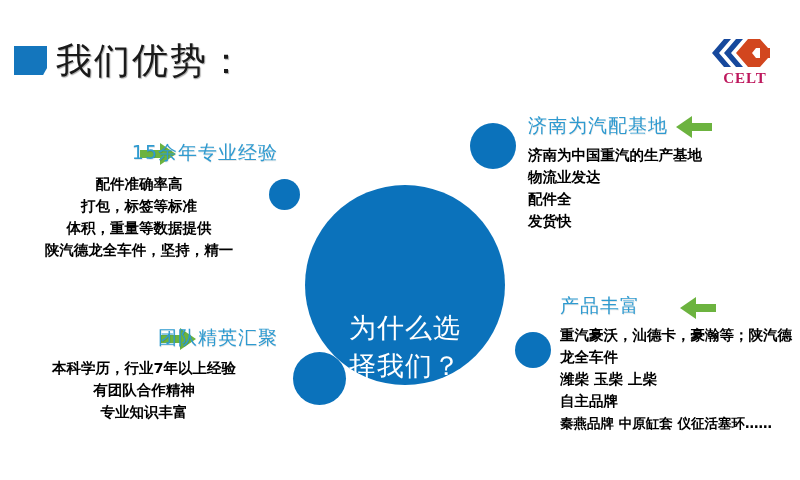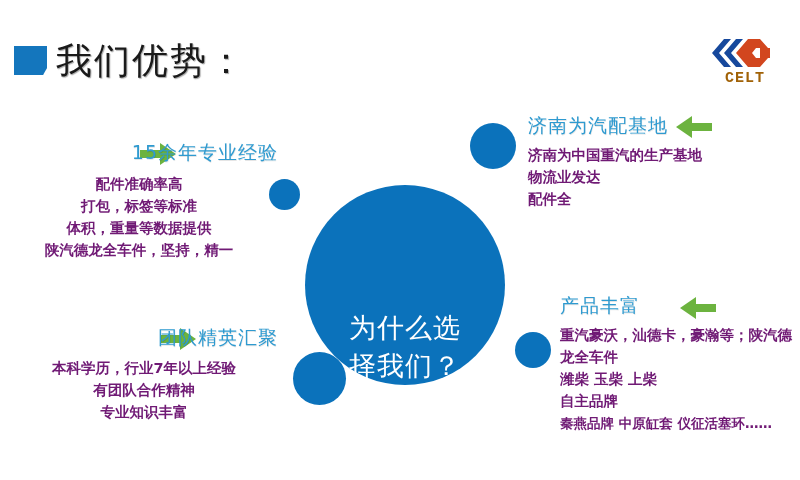--- a/index.html
+++ b/index.html
@@ -59,23 +59,23 @@
   }
   #logo svg { display: block; }
   #logo-text {
     position: absolute;
     left: 0;
     top: 34px;
     width: 82px;
     text-align: center;
     font-size: 15px;
     font-weight: bold;
-    color: #a16207;
+    color: #be185d;
     letter-spacing: 1px;
-    font-family: Liberation Mono, monospace;
+    font-family: Liberation Serif, serif;
   }
 
   
   .circle {
     position: absolute;
     border-radius: 50%;
     background: #0b72bb;
   }
   #circle-main {
     left: 305px;
@@ -117,21 +117,21 @@
   .feature { position: absolute; }
   .feature-head {
     color: #2e9ad0;
     font-size: 19px;
     line-height: 24px;
     letter-spacing: 1px;
     white-space: nowrap;
     text-shadow: 0.5px 0.5px 0 rgba(0,0,0,0.10);
   }
   .feature-body {
-    color: #701a75;
+    color: #000000;
     font-size: 14.5px;
     line-height: 22px;
     font-weight: bold;
   }
   .feature-body div { white-space: nowrap; }
   .align-right { text-align: center; }
   .align-left  { text-align: left; }
 
   #feat-experience { left: 0px;   top: 140px; width: 300px; }
   #feat-experience .feature-head { position: absolute; right: 22px; top: 0; }
@@ -212,20 +212,21 @@
         <svg width="36" height="24" viewBox="0 0 36 24" xmlns="http://www.w3.org/2000/svg">
           <polygon points="36,8 16,8 16,1 0,12 16,23 16,16 36,16" fill="#6cb33f"></polygon>
         </svg>
       </span>
     </div>
     <div class="feature-head">济南为汽配基地</div>
     <div class="feature-body align-left">
       <div>济南为中国重汽的生产基地</div>
       <div>物流业发达</div>
       <div>配件全</div>
+      <div>发货快</div>
     </div>
   </div>
 
   <div class="feature" id="feat-team">
     <div class="arrow-slot">
       <span class="arrow">
         <svg width="36" height="24" viewBox="0 0 36 24" xmlns="http://www.w3.org/2000/svg">
           <polygon points="0,8 20,8 20,1 36,12 20,23 20,16 0,16" fill="#6cb33f"></polygon>
         </svg>
       </span>

